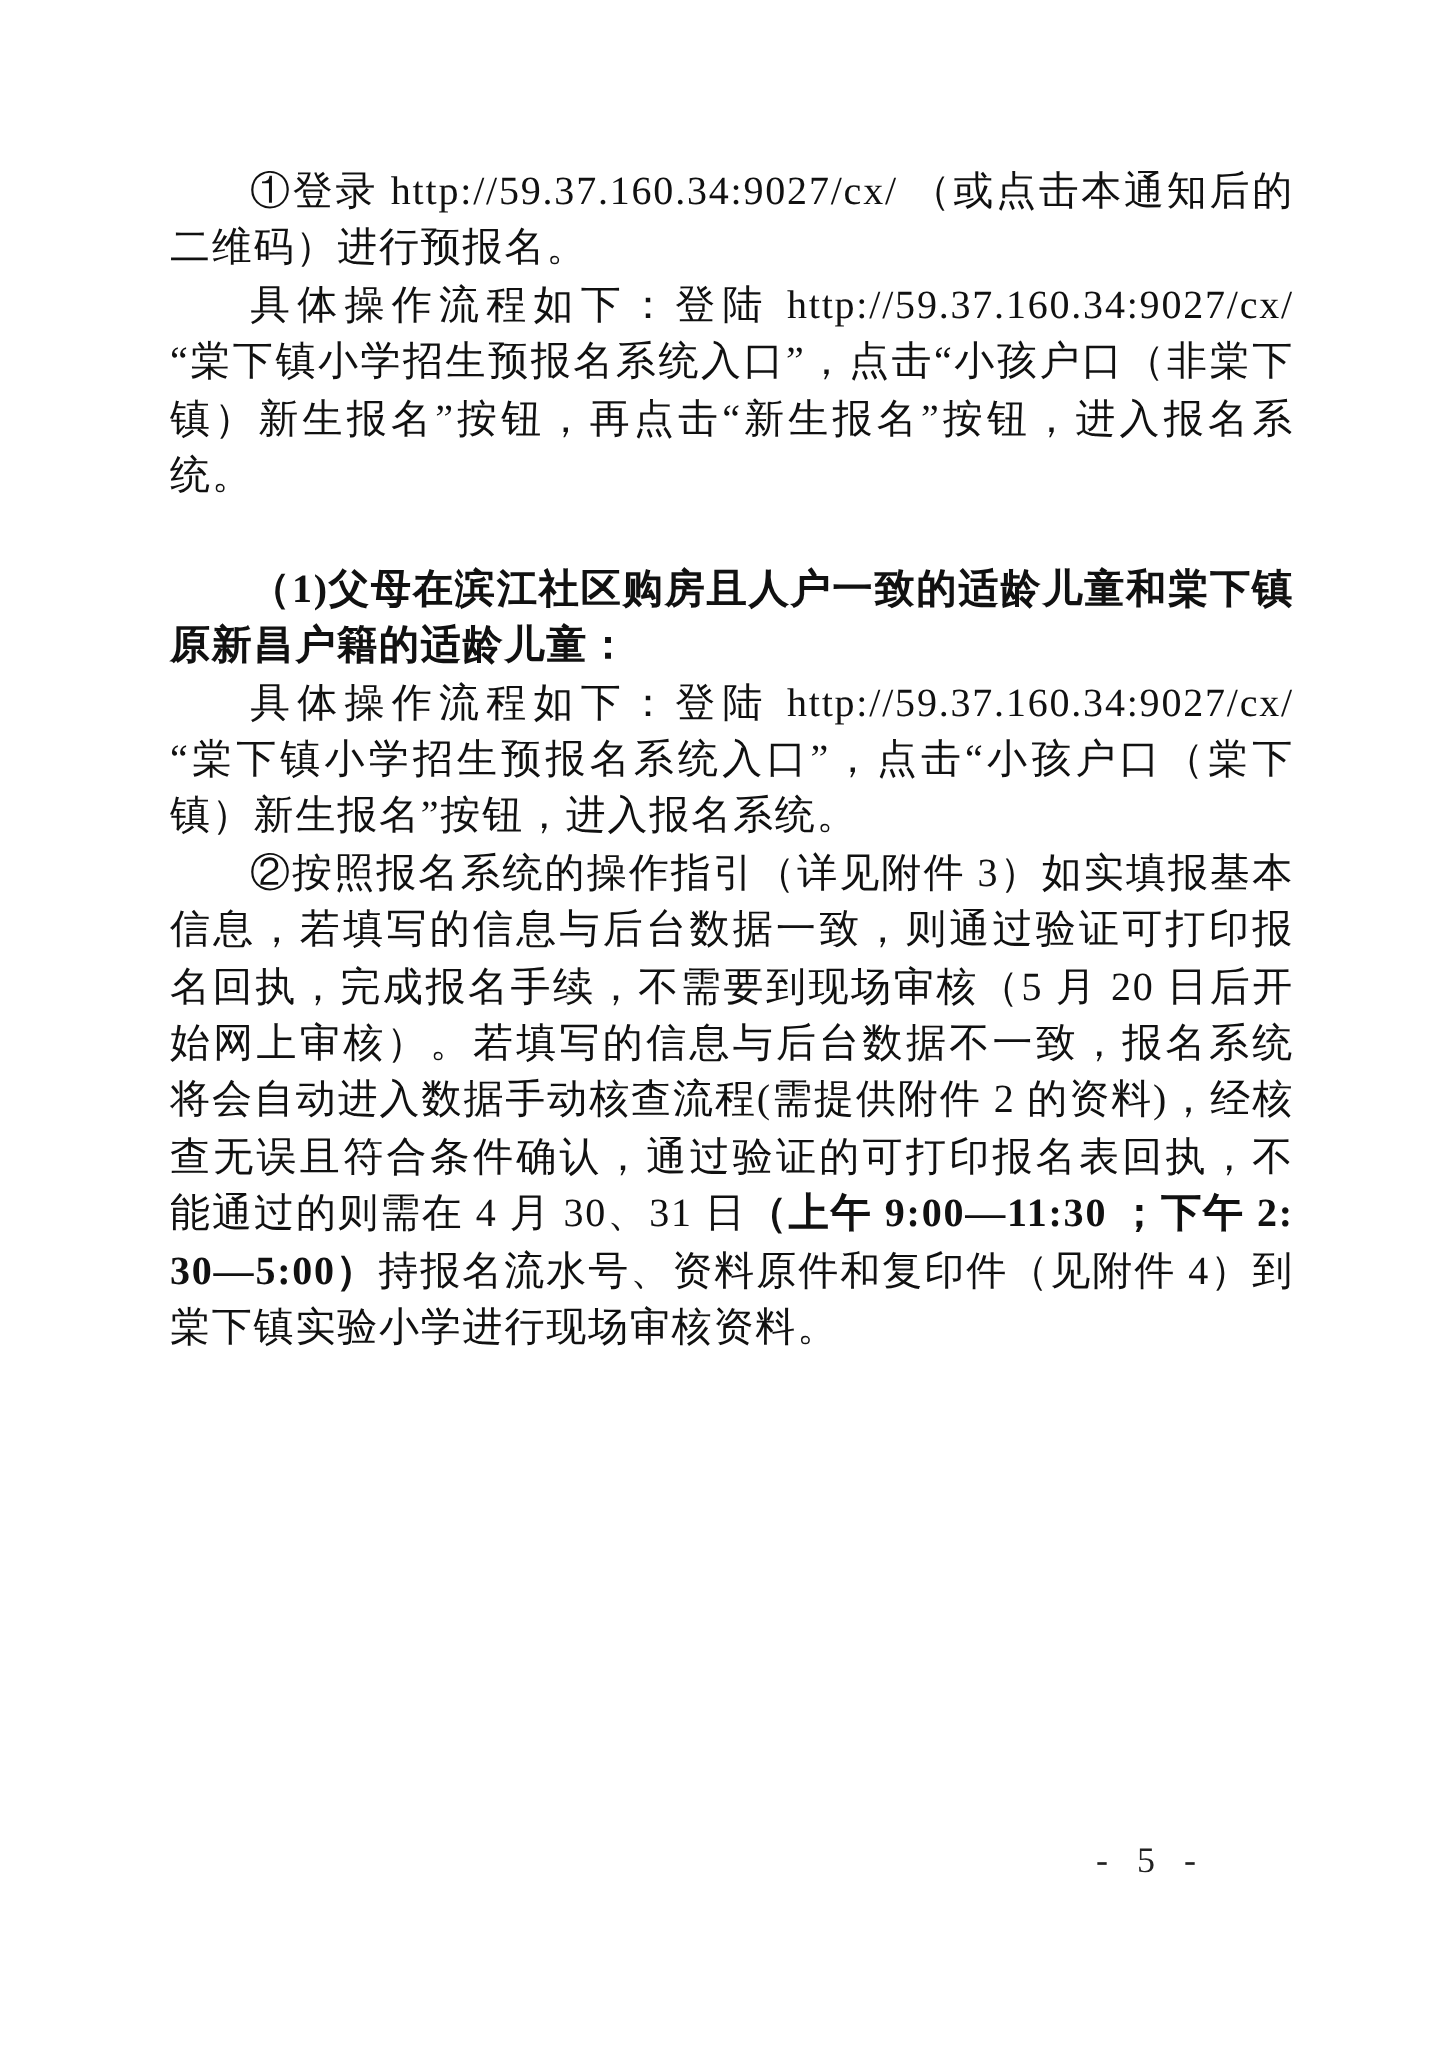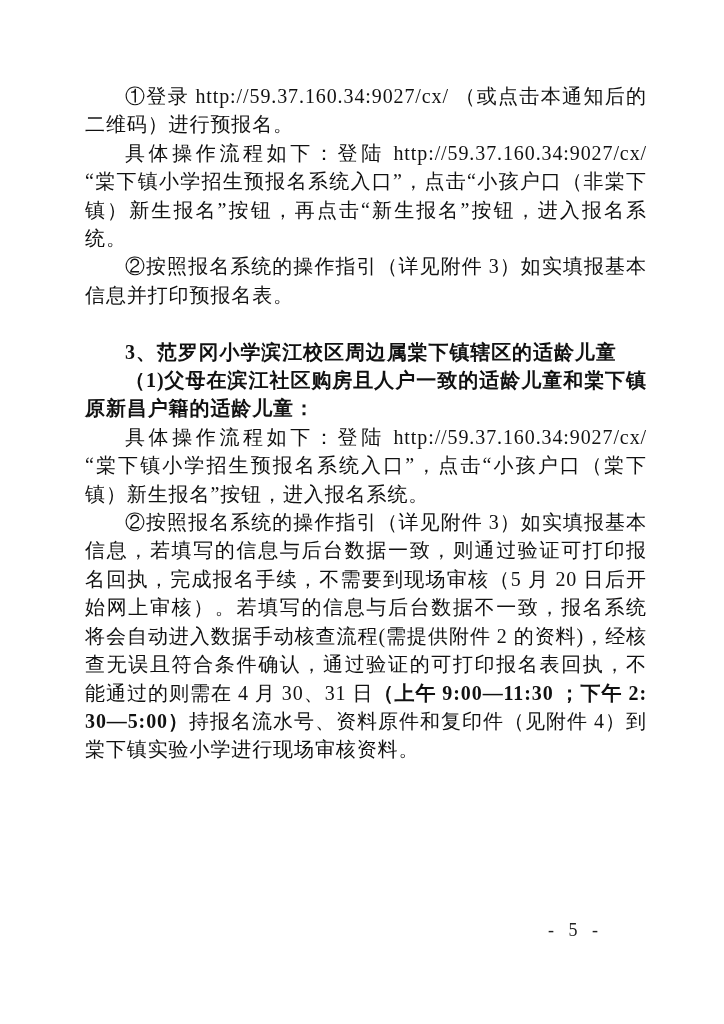--- a/index.html
+++ b/index.html
@@ -48,21 +48,19 @@
     color: #222222;
   }
 </style>
 </head>
 <body>
 
 <div class="doc-page">
   <div class="doc-body">
       <p class="para body"><span>①登录  http://59.37.160.34:9027/cx/ （或点击本通知后的二维码）进行预报名。</span></p>
       <p class="para body"><span>具体操作流程如下：登陆  http://59.37.160.34:9027/cx/ “棠下镇小学招生预报名系统入口”，点击“小孩户口（非棠下镇）新生报名”按钮，再点击“新生报名”按钮，进入报名系统。</span></p>
-      <p class="para body"><span>②按照报名系统的操作指引（详见附件 3）如实填报基本信息并打印预报名表。</span></p>
       <p class="para spacer"></p>
-      <p class="para heading"><span class="b">3、范罗冈小学滨江校区周边属棠下镇辖区的适龄儿童</span></p>
       <p class="para heading"><span class="b">（1)父母在滨江社区购房且人户一致的适龄儿童和棠下镇原新昌户籍的适龄儿童：</span></p>
       <p class="para body"><span>具体操作流程如下：登陆  http://59.37.160.34:9027/cx/ “棠下镇小学招生预报名系统入口”，点击“小孩户口（棠下镇）新生报名”按钮，进入报名系统。</span></p>
       <p class="para body"><span>②按照报名系统的操作指引（详见附件 3）如实填报基本信息，若填写的信息与后台数据一致，则通过验证可打印报名回执，完成报名手续，不需要到现场审核（5 月 20 日后开始网上审核）。若填写的信息与后台数据不一致，报名系统将会自动进入数据手动核查流程(需提供附件 2 的资料)，经核查无误且符合条件确认，通过验证的可打印报名表回执，不能通过的则需在 4 月 30、31 日</span><span class="b">（上午 9:00—11:30 ；下午 2:30—5:00）</span><span>持报名流水号、资料原件和复印件（见附件 4）到棠下镇实验小学进行现场审核资料。</span></p>
     </div>
   <div class="page-number">- 5 -</div>
 </div>
 
 </body></html>

